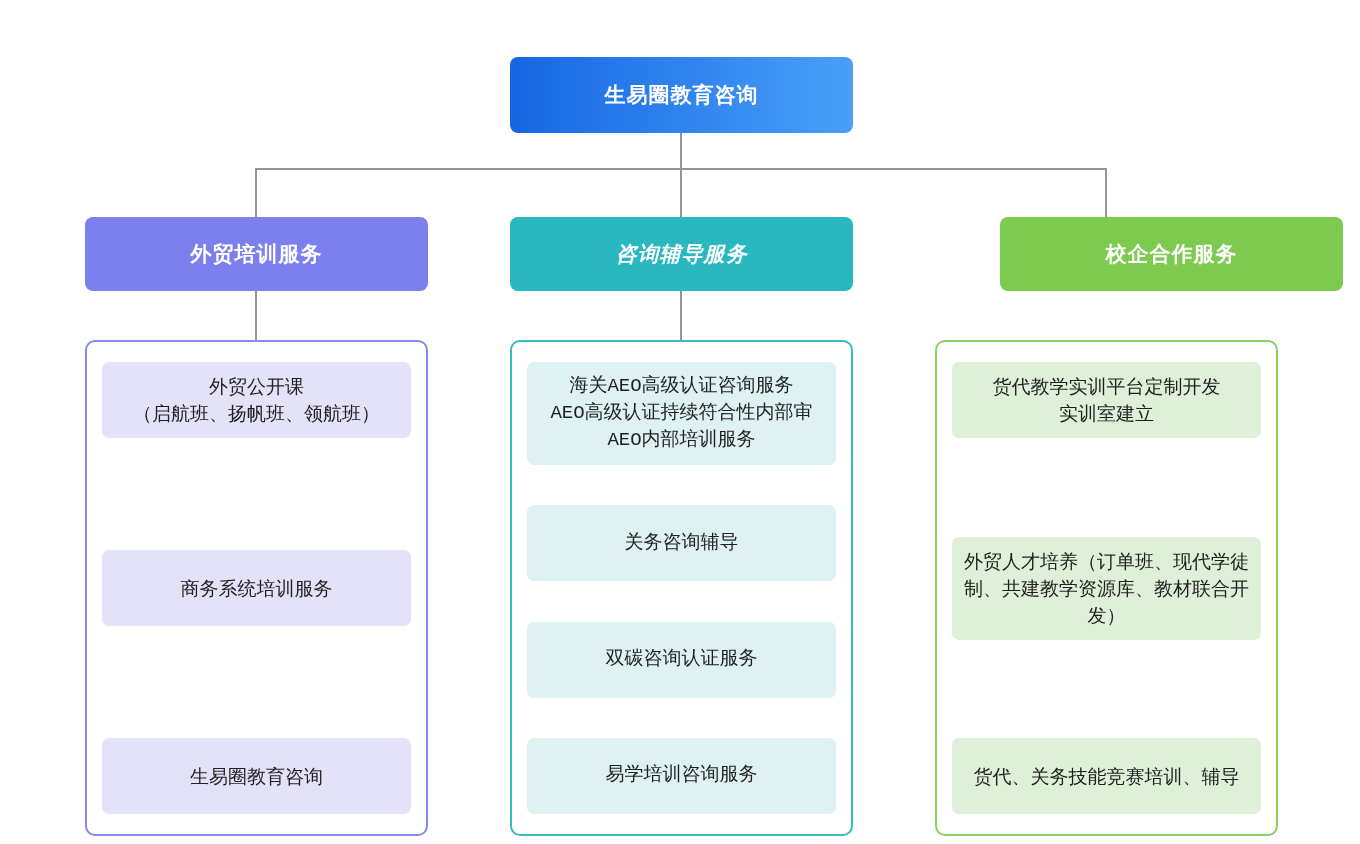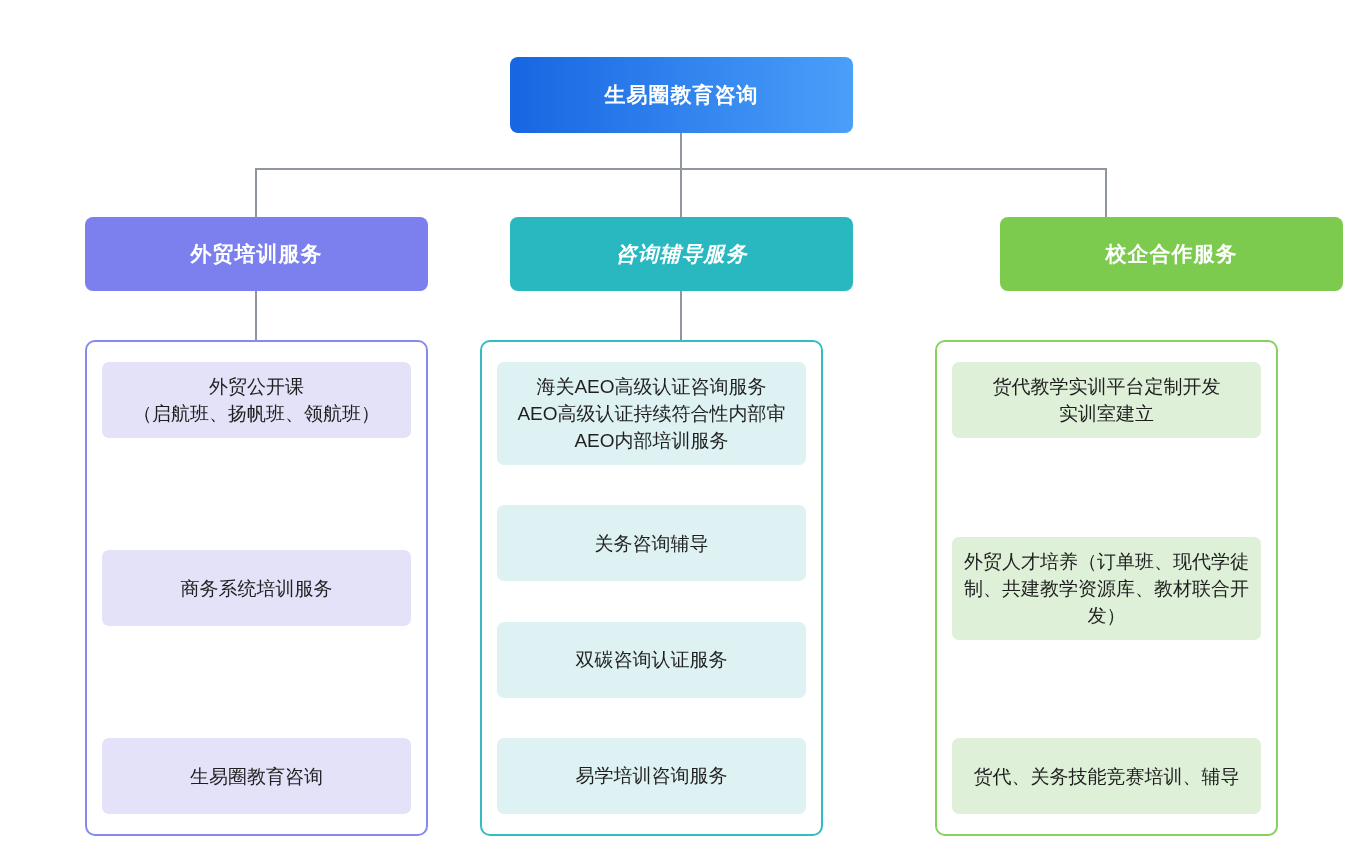--- a/index.html
+++ b/index.html
@@ -65,21 +65,21 @@
     border-radius: 10px;
     background: #ffffff;
     border: 2px solid;
     box-sizing: border-box;
     padding: 20px 15px;
     display: flex;
     flex-direction: column;
     justify-content: space-between;
   }
   .branch-container.c1 { left: 85px;  border-color: var(--branch1-border, #8589f0); }
-  .branch-container.c2 { left: 480px; border-color: var(--branch2-border, #35bcc3); }
+  .branch-container.c2 { left: 510px; border-color: var(--branch2-border, #35bcc3); font-family: Liberation Mono, monospace; }
   .branch-container.c3 { left: 935px; border-color: var(--branch3-border, #87d25b); }
 
   
   .service-item {
     border-radius: 7px;
     min-height: 76px;
     box-sizing: border-box;
     padding: 11px 8px;
     display: flex; align-items: center; justify-content: center;
     text-align: center;

